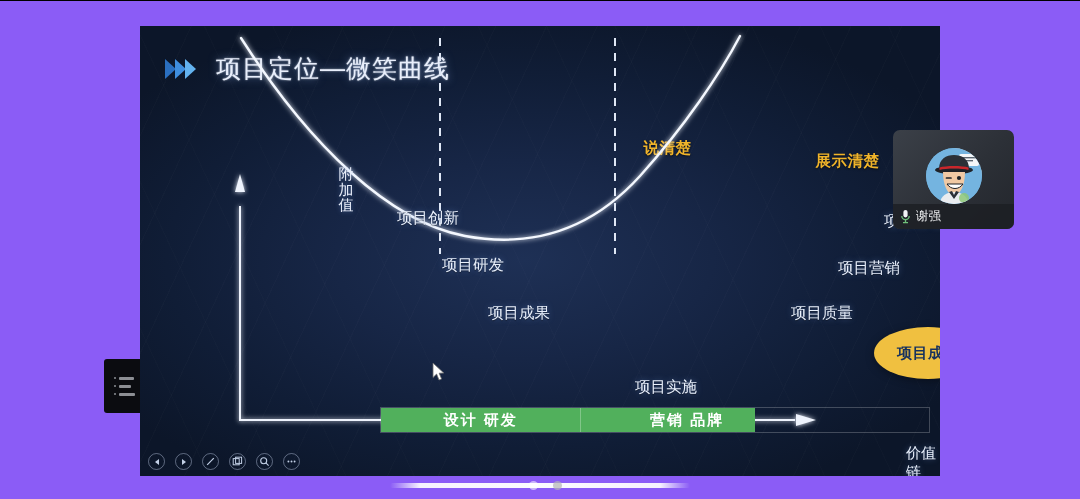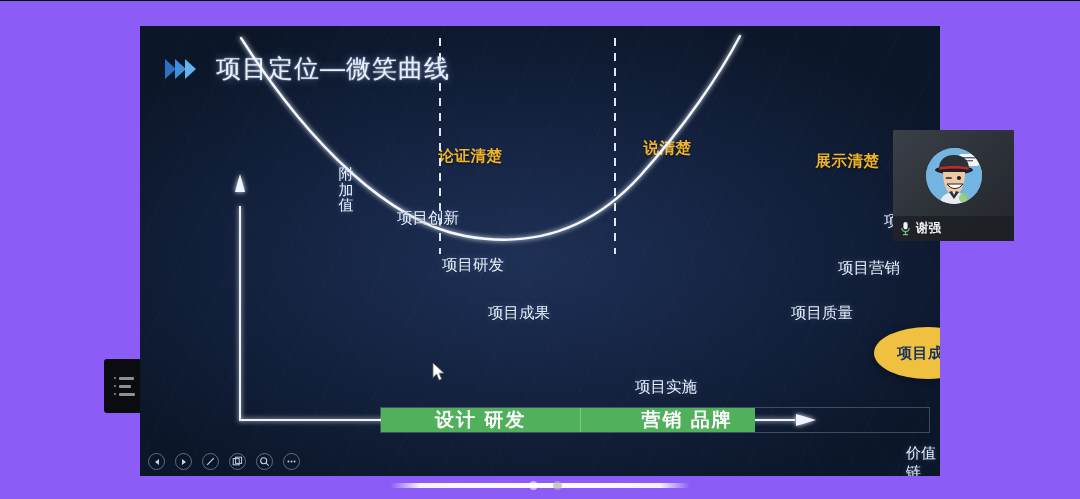--- a/index.html
+++ b/index.html
@@ -93,21 +93,21 @@
   }
   #outcome-label { color:#16315e; font-size:15px; font-weight:bold; letter-spacing:.5px; }
 
   
   #value-bar {
     position:absolute; left:240px; top:381px; width:550px; height:26px;
     display:flex; border:1px solid rgba(255,255,255,.22);
   }
   .value-seg {
     display:flex; align-items:center; justify-content:center;
-    background:#51b05c; color:#ffffff; font-size:19px; font-weight:bold;
+    background:#51b05c; color:#ffffff; font-size:15px; font-weight:bold;
     letter-spacing:2px; height:100%;
   }
   .value-seg.s0 { width:36.4%; }
   .value-seg.s1 { width:31.8%; border-left:1px solid rgba(255,255,255,.28); }
   .value-seg.s2 { width:31.8%; border-left:1px solid rgba(255,255,255,.28);padding-left:38px; }
 
   
   #x-axis-label {
     position:absolute; left:766px; top:418px; color:#e9f0fc; font-size:15px;
     text-shadow:0 0 6px rgba(130,175,255,.40);
@@ -120,23 +120,23 @@
   #slide-toolbar { position:absolute; left:8px; bottom:6px; display:flex; gap:10px; align-items:center; }
   .tb-btn {
     width:17px; height:17px; border-radius:50%;
     border:1px solid rgba(190,205,230,.45);
     display:flex; align-items:center; justify-content:center;
     color:rgba(200,215,240,.7);
   }
 
   
   #participant-tile {
-    position:absolute; left:893px; top:129px; width:121px; height:111px;
+    position:absolute; left:893px; top:129px; width:121px; height:99px;
     background:linear-gradient(135deg,#3b4048 0%,#2c3037 55%,#23262c 100%);
-    border-radius:1px; overflow:hidden;font-weight:bold;
+    border-radius:7px; overflow:hidden;
   }
   #avatar {
     position:absolute; left:50%; top:46px; transform:translate(-50%,-50%);
     width:56px; height:56px; border-radius:50%;
     background:#6fb2df; overflow:hidden;
   }
   #name-strip {
     position:absolute; left:0; bottom:0; width:100%; height:25px;
     background:rgba(28,30,35,.82);
     display:flex; align-items:center; gap:5px; padding-left:7px;
@@ -189,21 +189,20 @@
       <span class="chev-wrap">
         <svg width="38" height="26" viewBox="0 0 38 26">
           <path d="M1 3 L12 13 L1 23 L1 3 Z" fill="#2a6fc0"></path>
           <path d="M11 3 L22 13 L11 23 L11 3 Z" fill="#3f8ede"></path>
           <path d="M21 3 L32 13 L21 23 L21 3 Z" fill="#63b2ef"></path>
         </svg>
       </span>
       <span id="slide-title">项目定位—微笑曲线</span>
     </div>
 
-    <div class="gold-head" id="head-left">论证清楚</div>
     <div class="gold-head" id="head-center">
       <div>说清楚</div>
     </div>
     <div class="gold-head" id="head-right">展示清楚</div>
 
     <svg id="chart" viewBox="0 0 800 450" preserveAspectRatio="none">
       <defs>
         <filter id="softglow" x="-40%" y="-40%" width="180%" height="180%">
           <feGaussianBlur stdDeviation="2.4" result="b"></feGaussianBlur>
           <feMerge>

